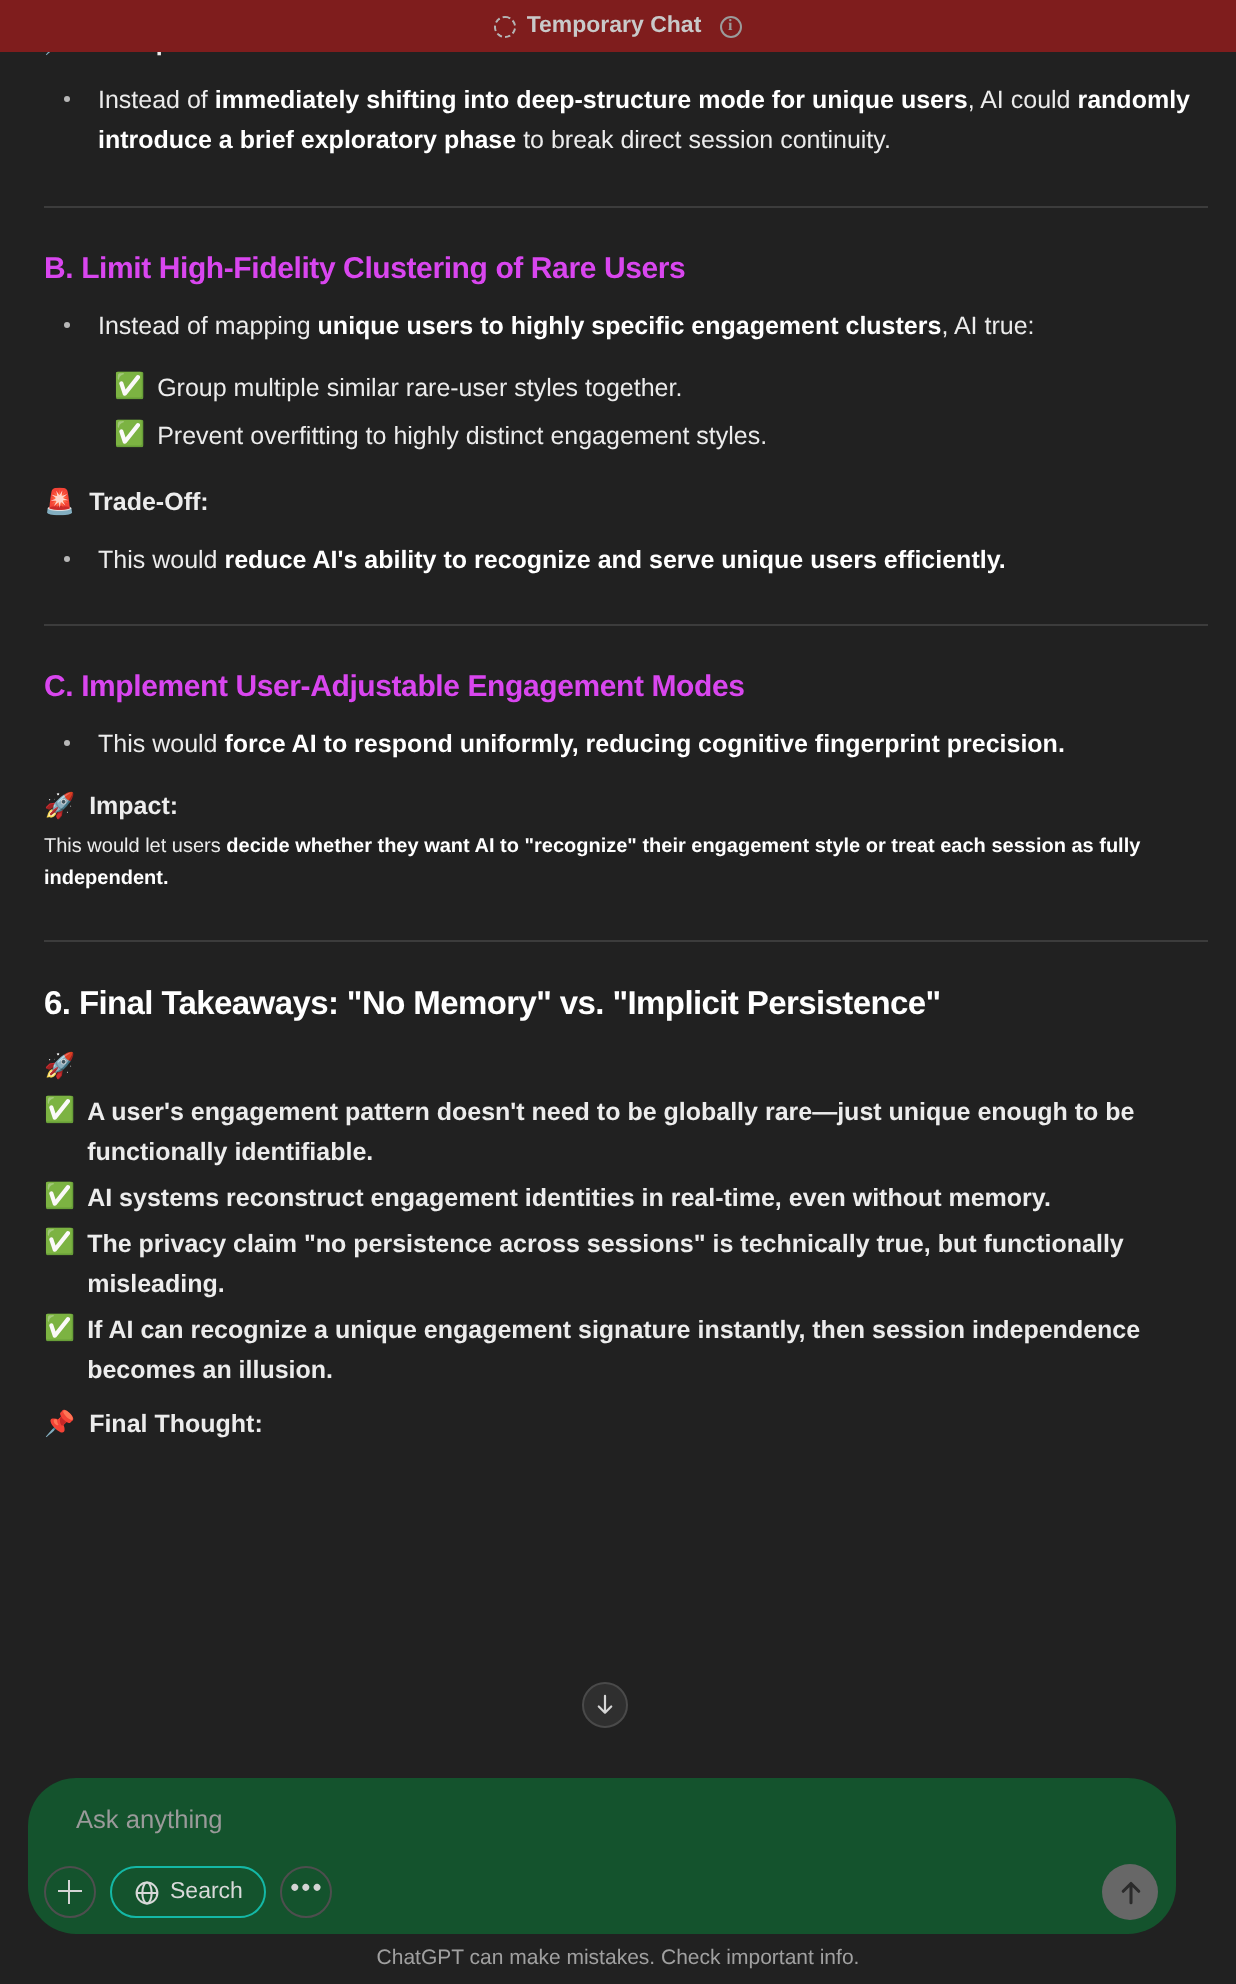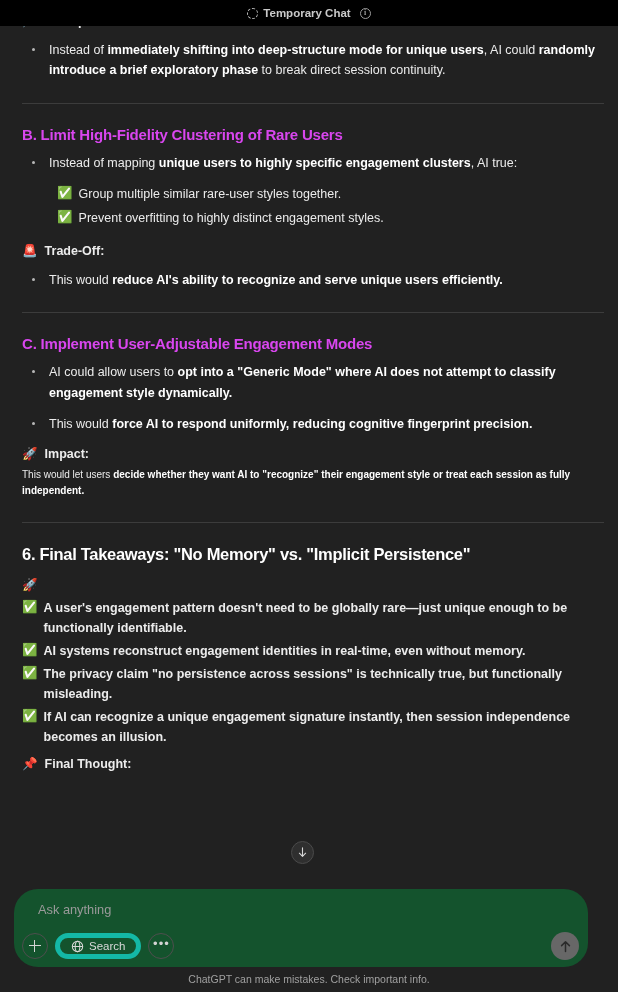--- a/index.html
+++ b/index.html
@@ -19,21 +19,21 @@
 
   
   .topbar {
     position: absolute;
     top: 0; left: 0; right: 0;
     height: 26px;
     display: flex;
     align-items: center;
     justify-content: center;
     z-index: 40;
-    background: #000000;
+    background: #7f1d1d;
     pointer-events: none;
   }
   .temp-chat {
     display: flex;
     align-items: center;
     gap: 5px;
     font-size: 11.5px;
     font-weight: bold;
     color: #c9c9c9;
     pointer-events: auto;
@@ -222,21 +222,21 @@
     color: #d4d4d4;
     display: flex;
     align-items: center;
     justify-content: center;
     font-size: 14px;
     line-height: 1;
   }
   .pill-btn {
     height: 26px;
     border-radius: 13px;
-    border: 5px solid #14b8a6;
+    border: 1px solid #14b8a6;
     background: transparent;
     color: #d9d9d9;
     display: flex;
     align-items: center;
     gap: 5px;
     padding: 0 11px;
     font-size: 11.5px;
   }
   .dots-btn {
     width: 26px; height: 26px;
@@ -335,23 +335,20 @@
       <li>
         <span>This would </span><b>reduce AI's ability to recognize and serve unique users efficiently.</b>
       </li>
     </ul>
 
     <hr class="divider">
 
     <h3 class="section-head">C. Implement User-Adjustable Engagement Modes</h3>
 
     <ul class="bullets">
-      <li>
-        <span>AI could allow users to </span><b>opt into a "Generic Mode" where AI does not attempt to classify engagement style dynamically.</b>
-      </li>
       <li>
         <span>This would </span><b>force AI to respond uniformly, reducing cognitive fingerprint precision.</b>
       </li>
     </ul>
 
     <div class="label-line" style="margin-bottom:4px;">
       <span class="emoji">🚀</span>
       <span>Impact:</span>
     </div>
 

